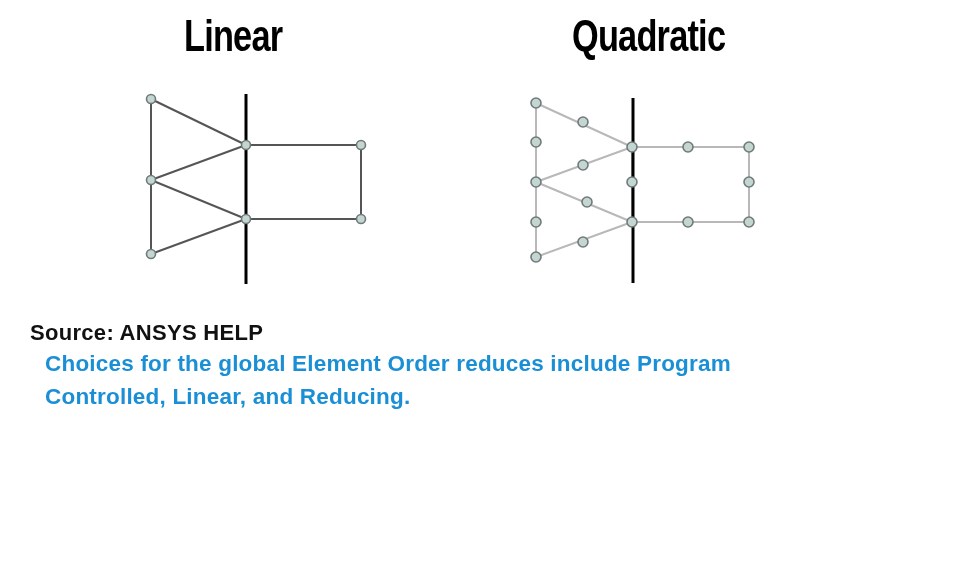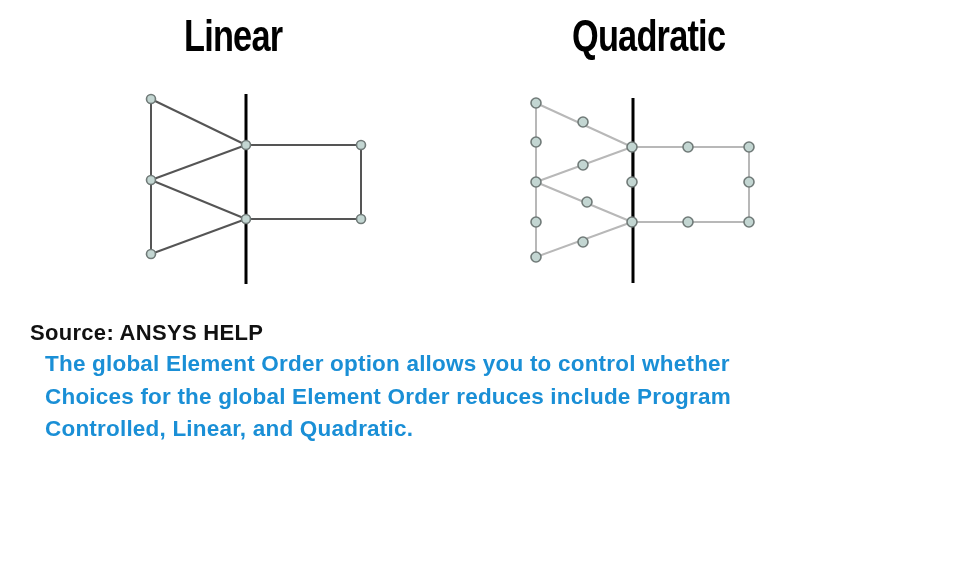--- a/index.html
+++ b/index.html
@@ -66,16 +66,15 @@
       <circle cx="632" cy="182" r="5" fill="#c3d6d2" stroke="#707a78" stroke-width="1.6"></circle>
       <circle cx="688" cy="147" r="5" fill="#c3d6d2" stroke="#707a78" stroke-width="1.6"></circle>
       <circle cx="688" cy="222" r="5" fill="#c3d6d2" stroke="#707a78" stroke-width="1.6"></circle>
       <circle cx="749" cy="182" r="5" fill="#c3d6d2" stroke="#707a78" stroke-width="1.6"></circle>
     </g>
 </svg>
 
 <div class="source">Source: ANSYS HELP</div>
 
 <div class="desc">
-  <div>The global Element Order option allows you to control whether</div>
   <div>Choices for the global Element Order reduces include Program</div>
-  <div>Controlled, Linear, and Quadratic.</div>
+  <div>Controlled, Linear, and Reducing.</div>
 </div>
 
 </body></html>

